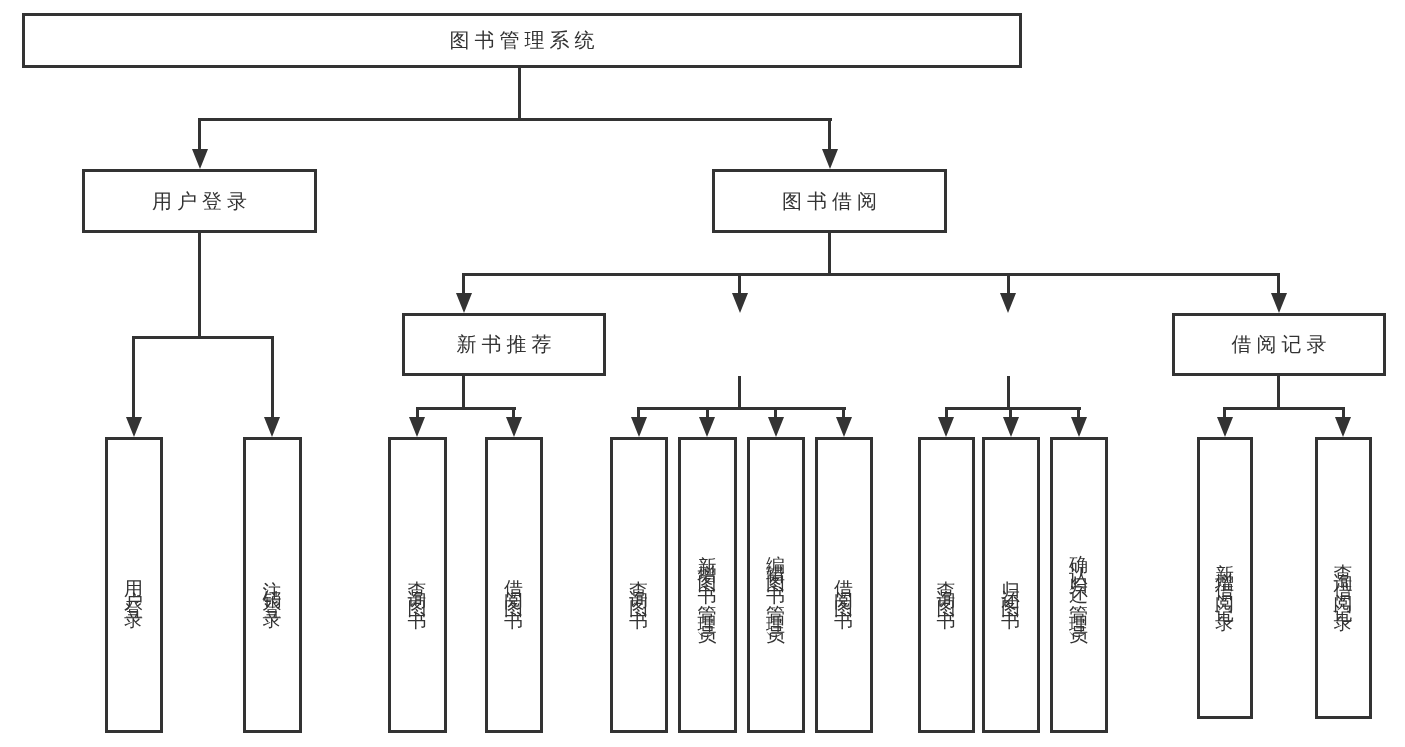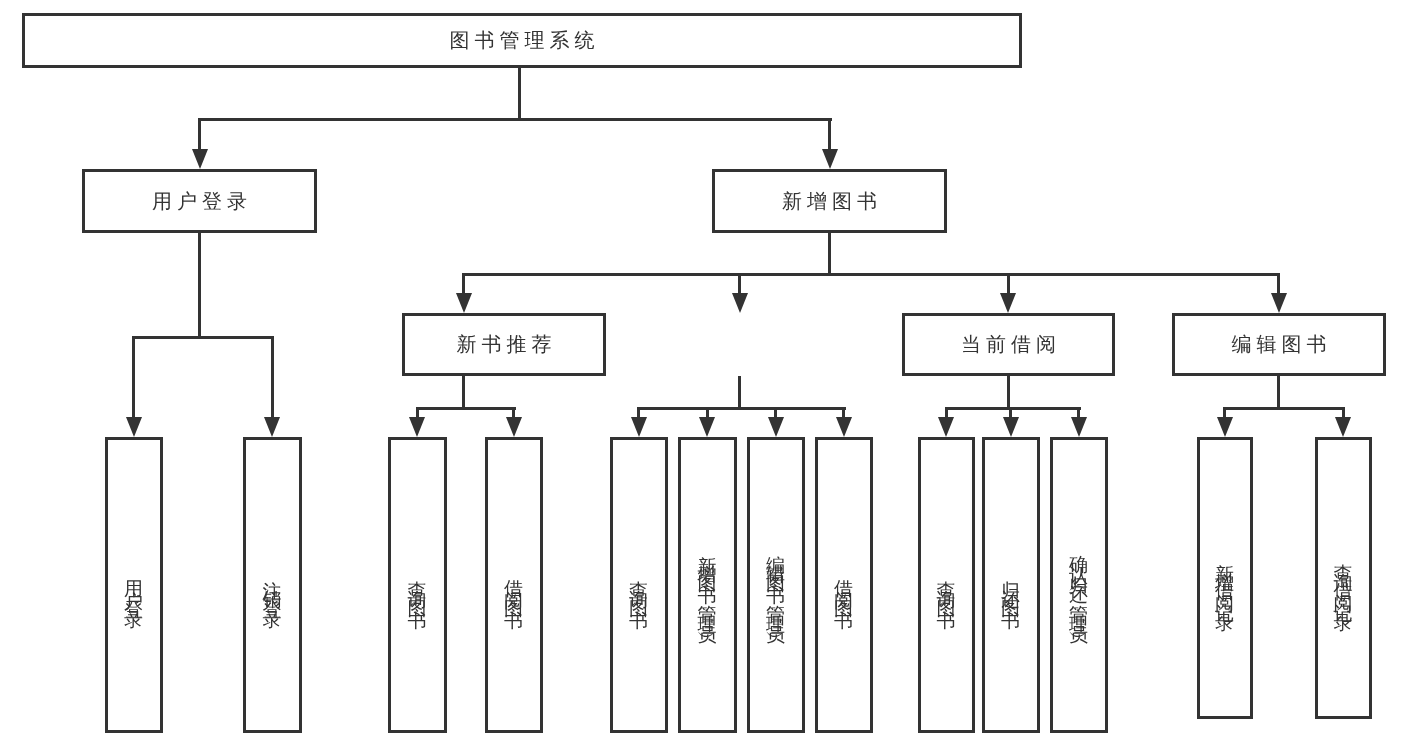--- a/index.html
+++ b/index.html
@@ -42,43 +42,42 @@
   <div class="box" style="left:22px;top:13px;width:1000px;height:55px;">图书管理系统</div>
 
   <div class="vline" style="left:518px;top:68px;height:50px;"></div>
   <div class="hline" style="left:198px;top:118px;width:634px;"></div>
   <div class="vline" style="left:198px;top:118px;height:32px;"></div>
   <div class="arrow" style="left:192px;top:149px;"></div>
   <div class="vline" style="left:828px;top:118px;height:32px;"></div>
   <div class="arrow" style="left:822px;top:149px;"></div>
 
   <div class="box" style="left:82px;top:169px;width:235px;height:64px;">用户登录</div>
-  <div class="box" style="left:712px;top:169px;width:235px;height:64px;">新增图书</div>
+  <div class="box" style="left:712px;top:169px;width:235px;height:64px;">图书借阅</div>
 
   <div class="vline" style="left:198px;top:233px;height:103px;"></div>
   <div class="hline" style="left:132px;top:336px;width:142px;"></div>
   <div class="vline" style="left:132px;top:336px;height:82px;"></div>
   <div class="arrow" style="left:126px;top:417px;"></div>
   <div class="vline" style="left:271px;top:336px;height:82px;"></div>
   <div class="arrow" style="left:264px;top:417px;"></div>
 
   <div class="vline" style="left:828px;top:233px;height:40px;"></div>
   <div class="hline" style="left:462px;top:273px;width:818px;"></div>
   <div class="vline" style="left:462px;top:273px;height:21px;"></div>
   <div class="arrow" style="left:456px;top:293px;"></div>
   <div class="vline" style="left:738px;top:273px;height:21px;"></div>
   <div class="arrow" style="left:732px;top:293px;"></div>
   <div class="vline" style="left:1007px;top:273px;height:21px;"></div>
   <div class="arrow" style="left:1000px;top:293px;"></div>
   <div class="vline" style="left:1277px;top:273px;height:21px;"></div>
   <div class="arrow" style="left:1271px;top:293px;"></div>
 
   <div class="box" style="left:362px;top:313px;width:204px;height:63px;margin-left:40px;">新书推荐</div>
-  <div class="box" style="left:902px;top:313px;width:213px;height:63px;">当前借阅</div>
-  <div class="box" style="left:1172px;top:313px;width:214px;height:63px;">编辑图书</div>
+  <div class="box" style="left:1172px;top:313px;width:214px;height:63px;">借阅记录</div>
 
   <div class="vline" style="left:462px;top:376px;height:31px;"></div>
   <div class="hline" style="left:416px;top:407px;width:100px;"></div>
   <div class="vline" style="left:416px;top:407px;height:11px;"></div>
   <div class="arrow" style="left:409px;top:417px;"></div>
   <div class="vline" style="left:512px;top:407px;height:11px;"></div>
   <div class="arrow" style="left:506px;top:417px;"></div>
 
   <div class="vline" style="left:738px;top:376px;height:31px;"></div>
   <div class="hline" style="left:637px;top:407px;width:209px;"></div>

